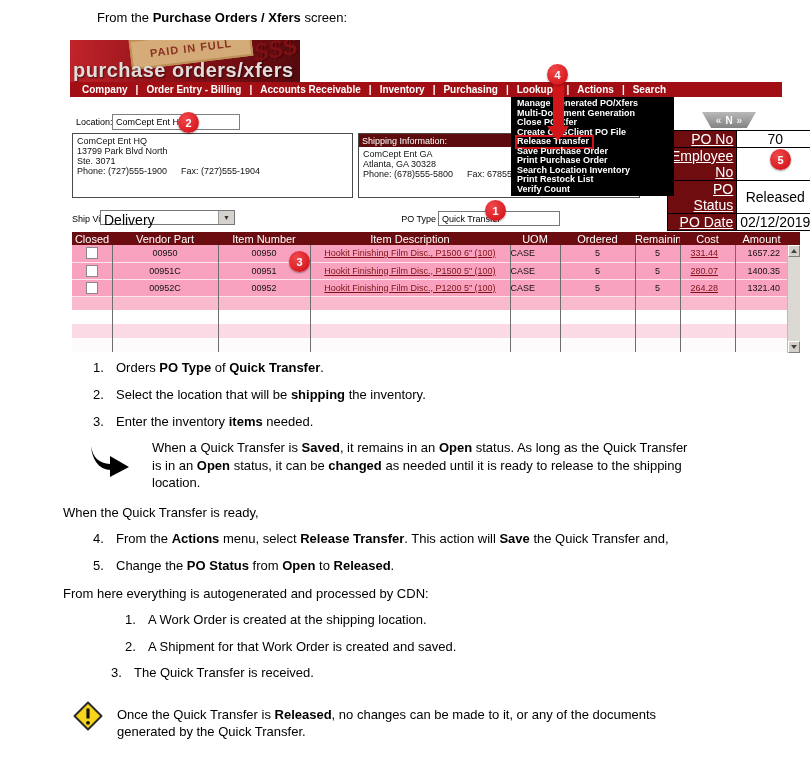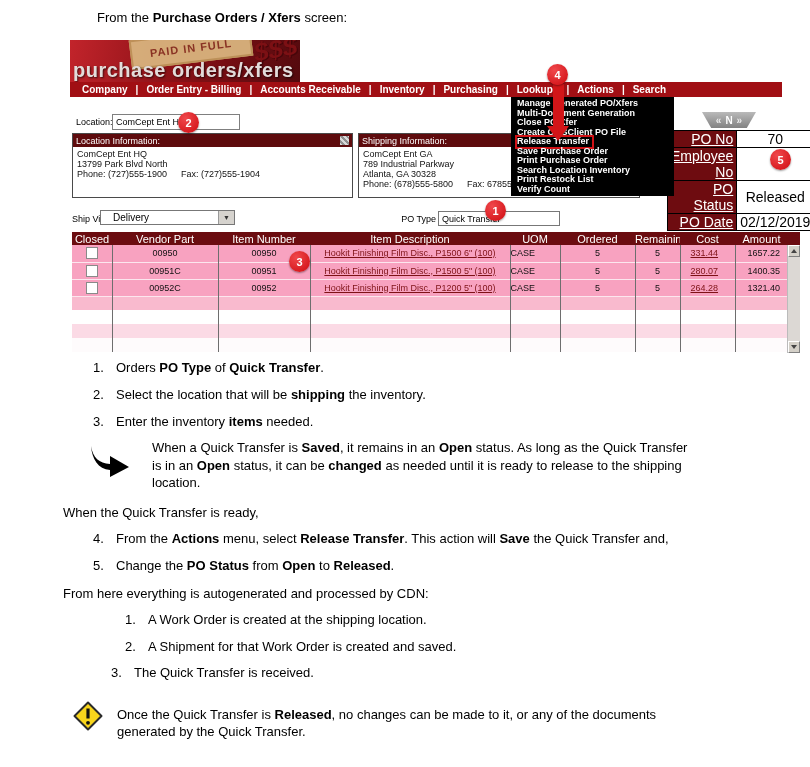--- a/index.html
+++ b/index.html
@@ -61,21 +61,21 @@
           color:#fff;font-size:10px;font-weight:bold;}
   .nav-ctl .chev{color:#ececec;}
 
   .po-panel{position:absolute;left:597px;top:90px;border-collapse:collapse;z-index:2;}
   .po-panel td{border:1px solid #000;height:14px;font-size:14px;padding:0 3px;}
   .po-panel .pl{background:#6e0c10;color:#fff;text-align:right;text-decoration:underline;width:62px;}
   .po-panel .pv{background:#fff;text-align:center;width:48px;}
 
   .shipvia{position:absolute;left:30px;top:170px;width:135px;height:15px;border:1px solid #777;
           background:#fff;display:flex;box-sizing:border-box;}
-  .shipvia .val{flex:1;font-size:10px;padding:1px 3px;margin-left:9px;}
+  .shipvia .val{flex:1;font-size:14px;padding:1px 3px;}
   .shipvia .btn{width:15px;background:#d6d3ce;border-left:1px solid #999;display:flex;
           align-items:center;justify-content:center;font-size:7px;color:#333;}
   .potype-label{position:absolute;left:300px;top:174px;width:66px;text-align:right;font-size:9px;}
   .potype{position:absolute;left:368px;top:171px;width:114px;height:11px;border:1px solid #777;
           background:#fff;font-size:9px;padding:1px 3px;font-family:"Liberation Sans",sans-serif;}
   .details{position:absolute;left:672px;top:164px;display:flex;align-items:flex-start;
           color:#4a4a4a;font-size:11px;cursor:pointer;}
 
   .tbl{position:absolute;left:2px;top:192px;width:728px;height:121px;background:#fff;}
   table.grid{border-collapse:collapse;table-layout:fixed;width:716px;}
@@ -140,40 +140,36 @@
     <div class="ditem">Verify Count</div>
   </div>
 
   <div class="arrow4-shaft"></div>
   <div class="arrow4-head"></div>
 
   <span class="flabel" style="left:6px;top:77px;">Location:</span>
   <input class="loc-input" type="text" value="ComCept Ent HQ" style="">
 
   <div class="info-box" id="locinfo" style="left:2px;">
-    <div class="info-hd">
-      <span>Location Information:</span>
-      <span class="grip"></span>
-    </div>
     <div class="info-bd">
       <div>ComCept Ent HQ</div>
       <div>13799 Park Blvd North</div>
+      <div>Ste. 3071</div>
       <div class="pf">
         <span>Phone: (727)555-1900</span><span>Fax: (727)555-1904</span>
       </div>
     </div>
   </div>
 
   <div class="info-box" style="left:288px;width:282px;">
     <div class="info-hd">
       <span>Shipping Information:</span>
     </div>
     <div class="info-bd">
       <div>ComCept Ent GA</div>
-      <div>789 Industrial Parkway</div>
       <div>Atlanta, GA 30328</div>
       <div class="pf">
         <span>Phone: (678)555-5800</span><span>Fax: 6785555801</span>
       </div>
     </div>
   </div>
 
   <div class="nav-ctl">
     <span class="chev">«</span>
     <span>N</span>

